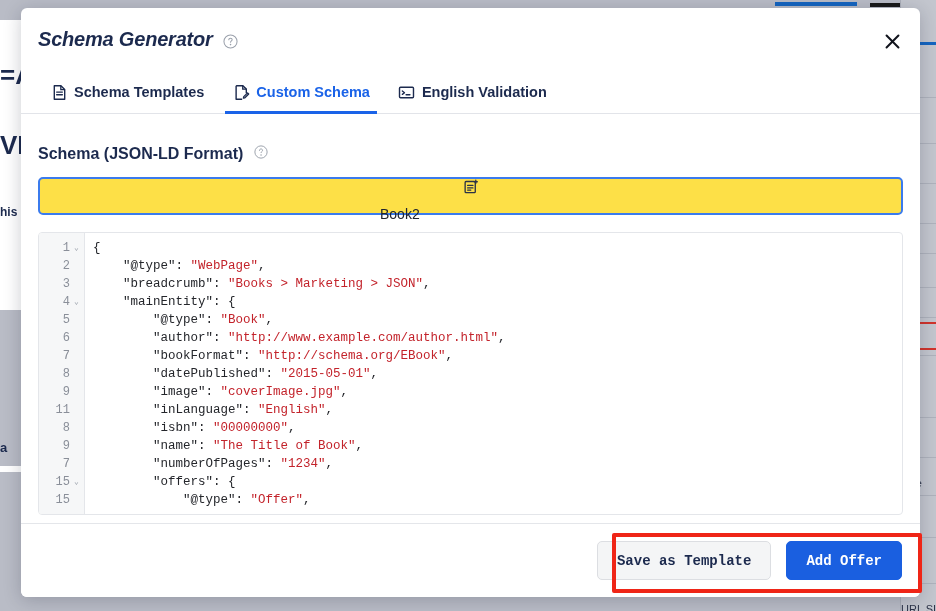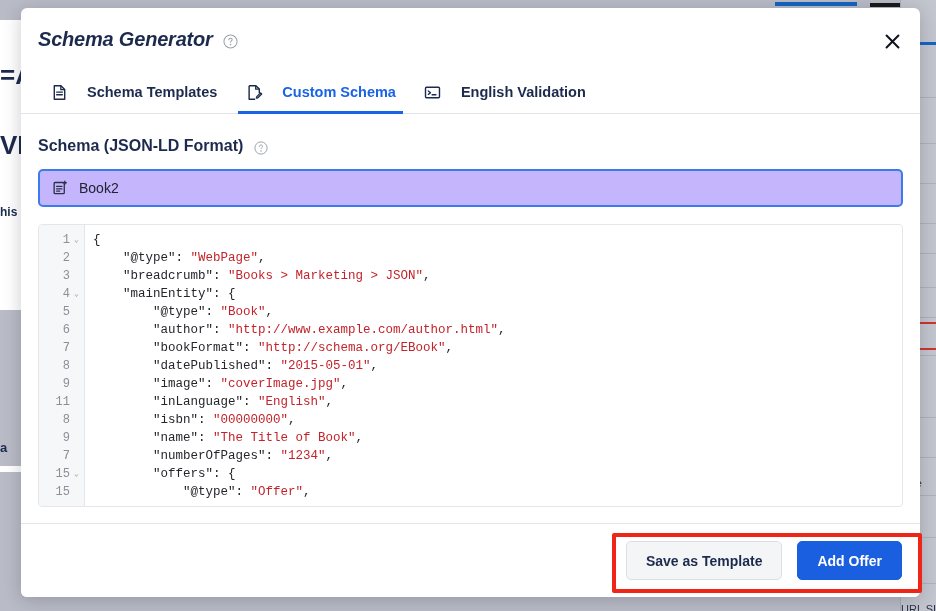--- a/index.html
+++ b/index.html
@@ -108,21 +108,21 @@
   .tabs::after {
     content: "";
     position: absolute;
     left: 0; right: 0; bottom: 0;
     height: 1px;
     background: #e2e4e9;
   }
   .tab {
     display: flex;
     align-items: center;
-    gap: 19px;
+    gap: 6px;
     height: 44px;
     padding: 0 14px;
     cursor: pointer;
     background: none; border: none;
     font-family: inherit;
     font-size: 14.5px;
     font-weight: bold;
     color: #1c2a4e;
     position: relative;
     white-space: nowrap;
@@ -145,31 +145,33 @@
   .section-label-row {
     display: flex;
     align-items: center;
     padding-top: 23px;
     padding-bottom: 14px;
   }
   .section-label {
     font-size: 16px;
     font-weight: bold;
     color: #1c2a4e;
+    margin-top: 8px;
   }
 
   .name-field {
     display: flex;
     align-items: center;
     gap: 11px;
     height: 38px;
     border: 2px solid #3b7bed;
     border-radius: 5px;
     padding: 0 12px;
-    background: #c4b5fd;
+    background: #fde047;
+    flex-direction: column;
   }
   .name-field .field-icon { width: 16px; height: 16px; display:flex; align-items:center; justify-content:center; flex: 0 0 auto; }
   .name-field .field-icon svg { display:block; }
   .name-field input {
     flex: 1;
     border: none;
     outline: none;
     font-family: inherit;
     font-size: 14px;
     color: #20242e;
@@ -235,21 +237,21 @@
     height: 74px;
     border-top: 1px solid #e4e6ea;
     display: flex;
     align-items: center;
     justify-content: flex-end;
     gap: 15px;
     padding: 0 18px;
     background: #fff;
   }
   .btn {
-    font-family: Liberation Sans, sans-serif;
+    font-family: Liberation Mono, monospace;
     font-size: 14px;
     font-weight: bold;
     border-radius: 5px;
     cursor: pointer;
     height: 39px;
     padding: 0 19px;
     white-space: nowrap;
   }
   .btn-secondary {
     background: #f4f5f6;

